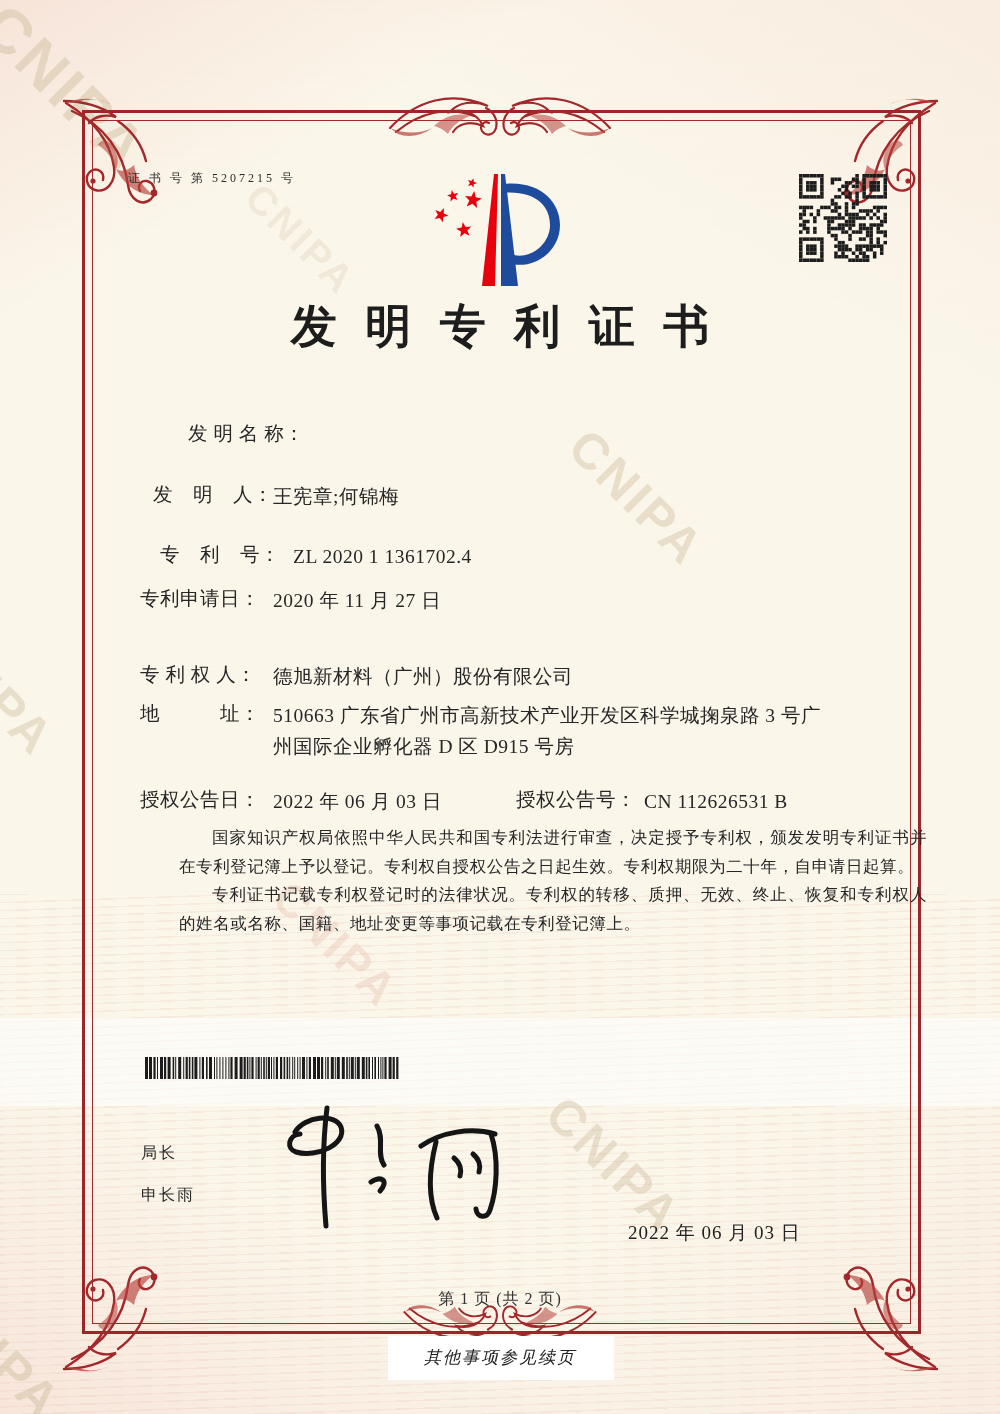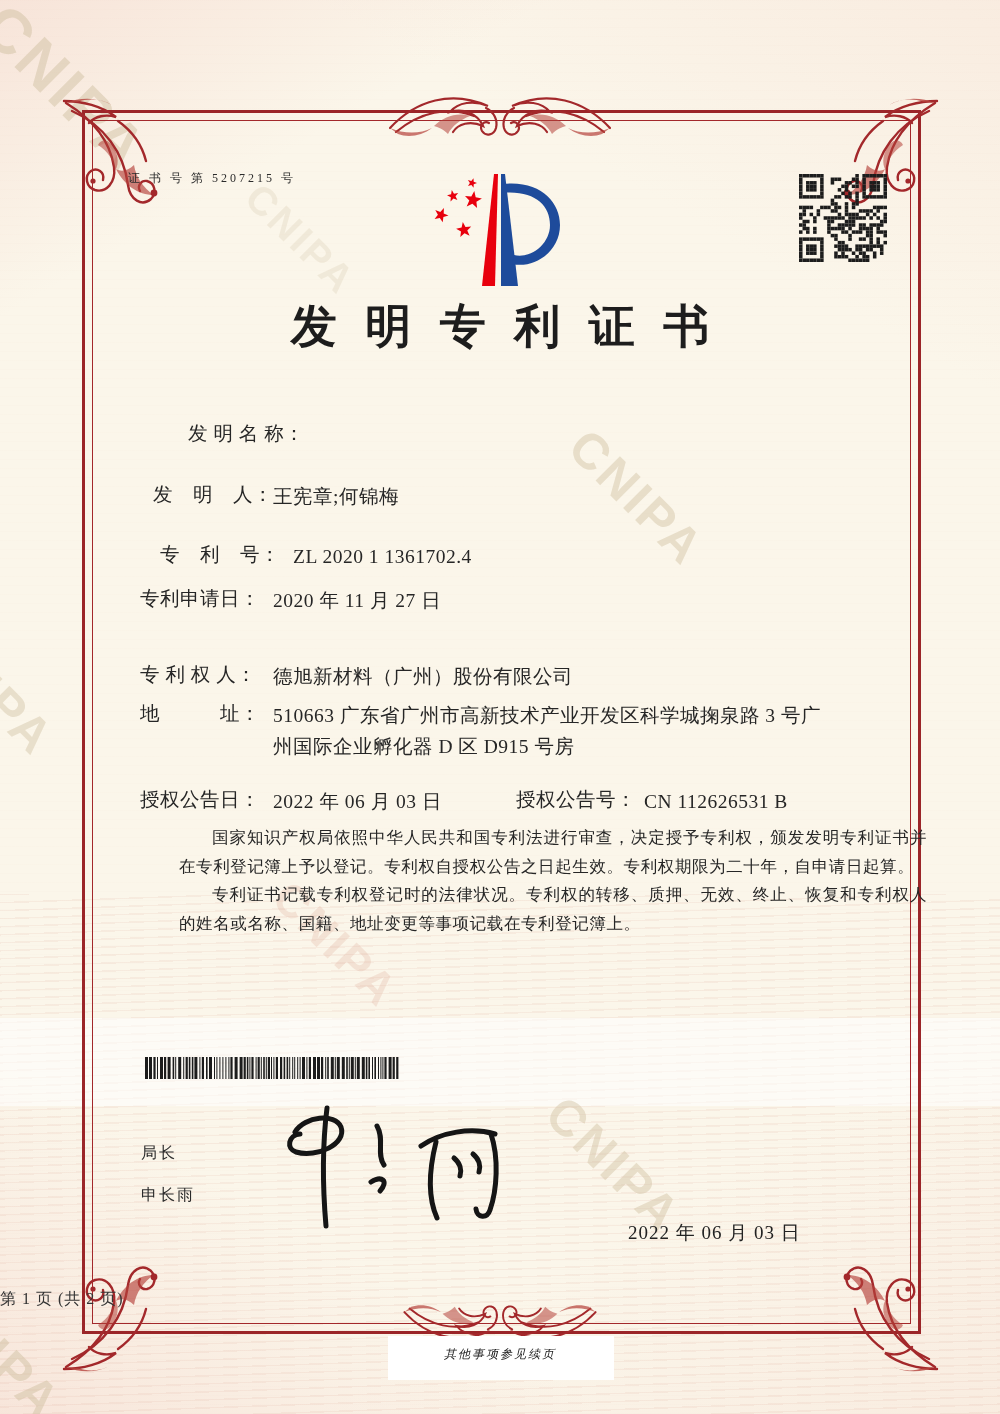--- a/index.html
+++ b/index.html
@@ -64,24 +64,24 @@
   }
   .body-text p{margin:0; text-indent:2em;}
 
   .barcode{position:absolute; left:145px; top:1057px; width:258px; height:22px;}
 
   .signer{position:absolute; left:141px; top:1132px; font-family:"Liberation Sans","DejaVu Sans",sans-serif;
           font-size:16px; color:#2a2a2a; line-height:42px; letter-spacing:2px;}
   .signature{position:absolute; left:255px; top:1098px; width:290px; height:135px;}
 
   .issue-date{position:absolute; left:628px; top:1220px; font-size:19px; letter-spacing:1px; color:#222;}
-  .page-info{position:absolute; left:0; right:0; top:1289px; text-align:left; font-size:16px; letter-spacing:1px; color:#333;}
+  .page-info{position:absolute; left:0; right:0; top:1289px; text-align:center; font-size:16px; letter-spacing:1px; color:#333;}
 
   .footer-band{position:absolute; left:388px; top:1336px; width:226px; height:44px; background:#fff;}
-  .footer-note{position:absolute; left:0; right:0; top:1346px; text-align:center; font-size:12px; letter-spacing:2px; color:#222; font-style:italic;}
+  .footer-note{position:absolute; left:0; right:0; top:1346px; text-align:center; font-size:17px; letter-spacing:2px; color:#222; font-style:italic;}
 </style>
 </head>
 <body>
 
 <div class="page">
 
   <div class="waves-top"></div>
   <div class="waves"></div>
   <div class="scan-band"></div>
 

